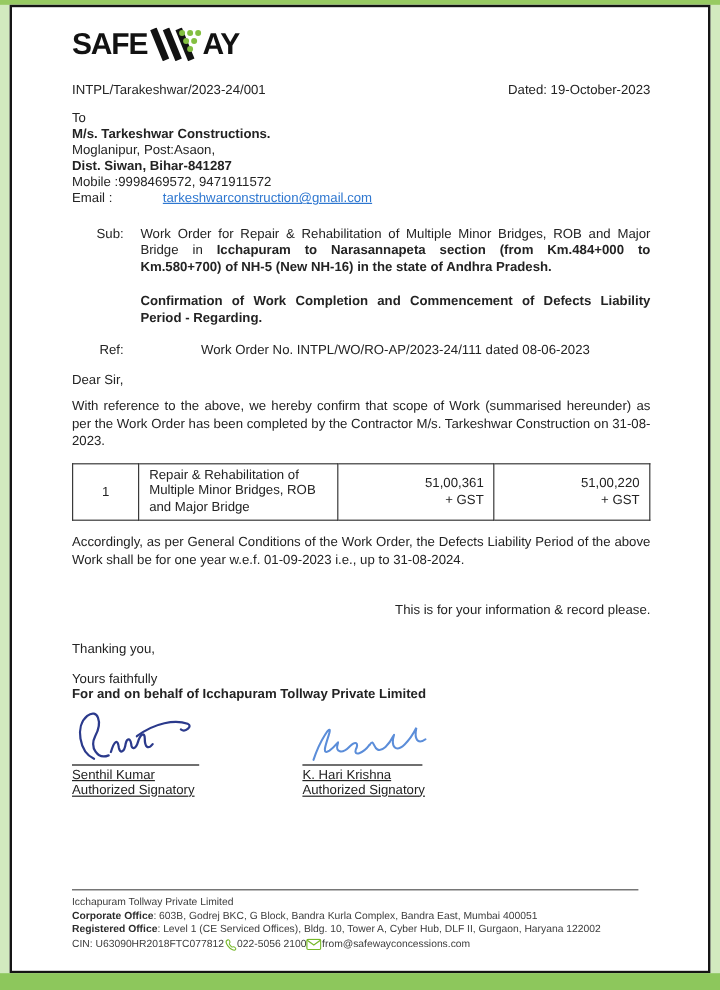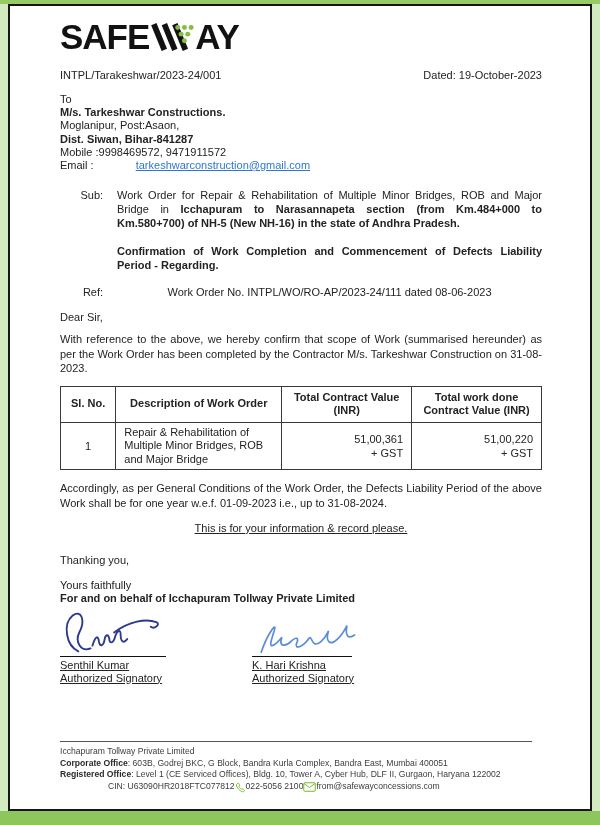--- a/index.html
+++ b/index.html
@@ -12,21 +12,21 @@
   .strip-top{position:absolute;top:0;left:0;right:0;height:4px;background:#97ca62;}
   .strip-bottom{position:absolute;bottom:0;left:0;right:0;height:14px;background:#8dc75c;}
   .page{
     position:absolute;left:8px;right:8px;top:4px;bottom:14px;
     background:#ffffff;border:2px solid #151515;box-sizing:border-box;
   }
   .content{position:relative;height:100%;padding:8px 48px 0 50px;box-sizing:border-box;color:#232323;font-size:11px;}
 
   
   .logo{display:flex;align-items:center;margin-top:6px;}
-  .logo-text{font-weight:bold;color:#121212;font-size:35px;letter-spacing:-1px;line-height:34px;}
+  .logo-text{font-weight:bold;color:#121212;font-size:25px;letter-spacing:-1px;line-height:34px;}
   .logo svg{display:block;margin:0 1px;}
 
   .ref-row{display:flex;justify-content:space-between;margin-top:15px;}
 
   .address{margin-top:12px;line-height:13.2px;}
   .b{font-weight:bold;}
   .email-link{color:#2e77d0;padding-left:39px;}
 
   .label-row{display:flex;margin-top:16px;line-height:14px;}
   .label-col{width:40px;flex:none;text-align:right;}
@@ -52,21 +52,21 @@
   .sign-block.second{margin-left:42px;}
   .sig-art{height:47px;display:flex;align-items:flex-end;}
   .sig-line{border-top:1.6px solid #111;width:106px;}
   .sig-name{margin-top:2px;line-height:13px;}
   .sig-title{line-height:13px;}
 
   .footer{position:absolute;left:50px;right:58px;bottom:16px;
     border-top:1px solid #555;padding-top:4px;
     font-size:8.6px;color:#3c3c3c;line-height:11.8px;}
   .footer .b{color:#2b2b2b;}
-  .cin-row{display:flex;align-items:center;gap:0;margin-left:48px;}
+  .cin-row{display:flex;align-items:center;gap:0;}
   .cin-row svg{display:block;}
 </style>
 </head>
 <body>
 
 <div class="strip-top"></div>
 
 <div class="page">
   <div class="content">
 
@@ -122,44 +122,38 @@
     <div class="para">With reference to the above, we hereby confirm that scope of Work (summarised hereunder) as per the Work Order has been completed by the Contractor M/s. Tarkeshwar Construction on 31-08-2023.</div>
 
     <table class="wo">
       <colgroup>
           <col style="width:11.5%">
           <col style="width:34.5%">
           <col style="width:27%">
           <col style="width:27%">
         </colgroup>
       <tbody>
-          <tr>
-        <th>Sl. No.</th>
-        <th>Description of Work Order</th>
-        <th>Total Contract Value (INR)</th>
-        <th>Total work done Contract Value (INR)</th>
-      </tr>
       <tr>
         <td class="c">1</td>
         <td class="desc">Repair &amp; Rehabilitation of Multiple Minor Bridges, ROB and Major Bridge</td>
         <td class="val">
           <div>51,00,361</div>
           <div>+ GST</div>
         </td>
         <td class="val">
           <div>51,00,220</div>
           <div>+ GST</div>
         </td>
       </tr>
     </tbody>
       </table>
 
     <div class="para" style="margin-top:11px;">Accordingly, as per General Conditions of the Work Order, the Defects Liability Period of the above Work shall be for one year w.e.f. 01-09-2023 i.e., up to 31-08-2024.</div>
 
-    <div class="para" style="margin-top:11px;text-align:center;text-decoration:underline;">This is for your information &amp; record please.</div>
+    <div class="para" style="margin-top:28px;text-align:right;">This is for your information &amp; record please.</div>
 
     <div class="closing">Thanking you,</div>
 
     <div class="yours">
       <div>Yours faithfully</div>
       <div class="b">For and on behalf of Icchapuram Tollway Private Limited</div>
     </div>
 
     <div class="sign-row">
       <div class="sign-block">

